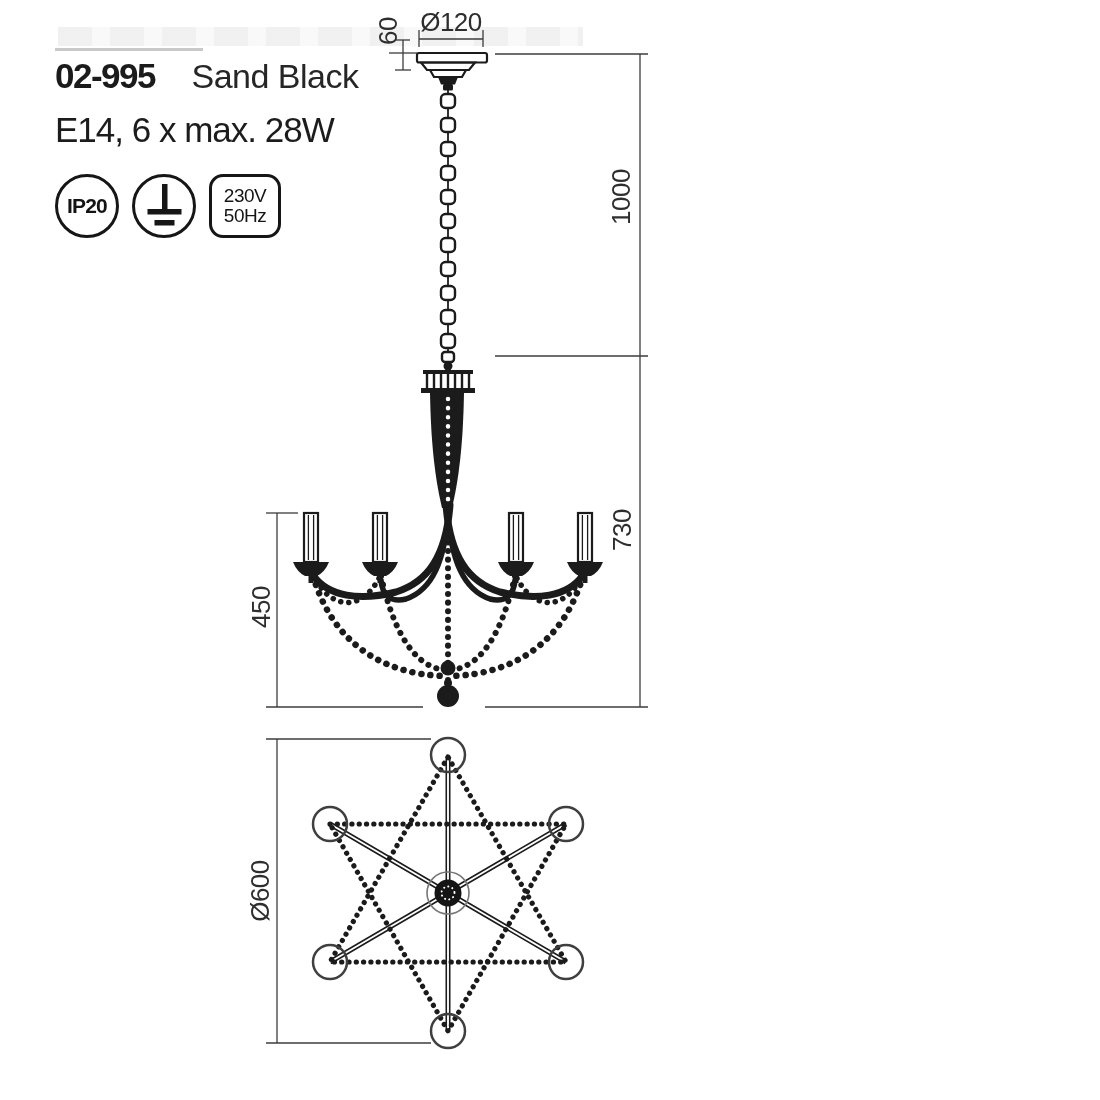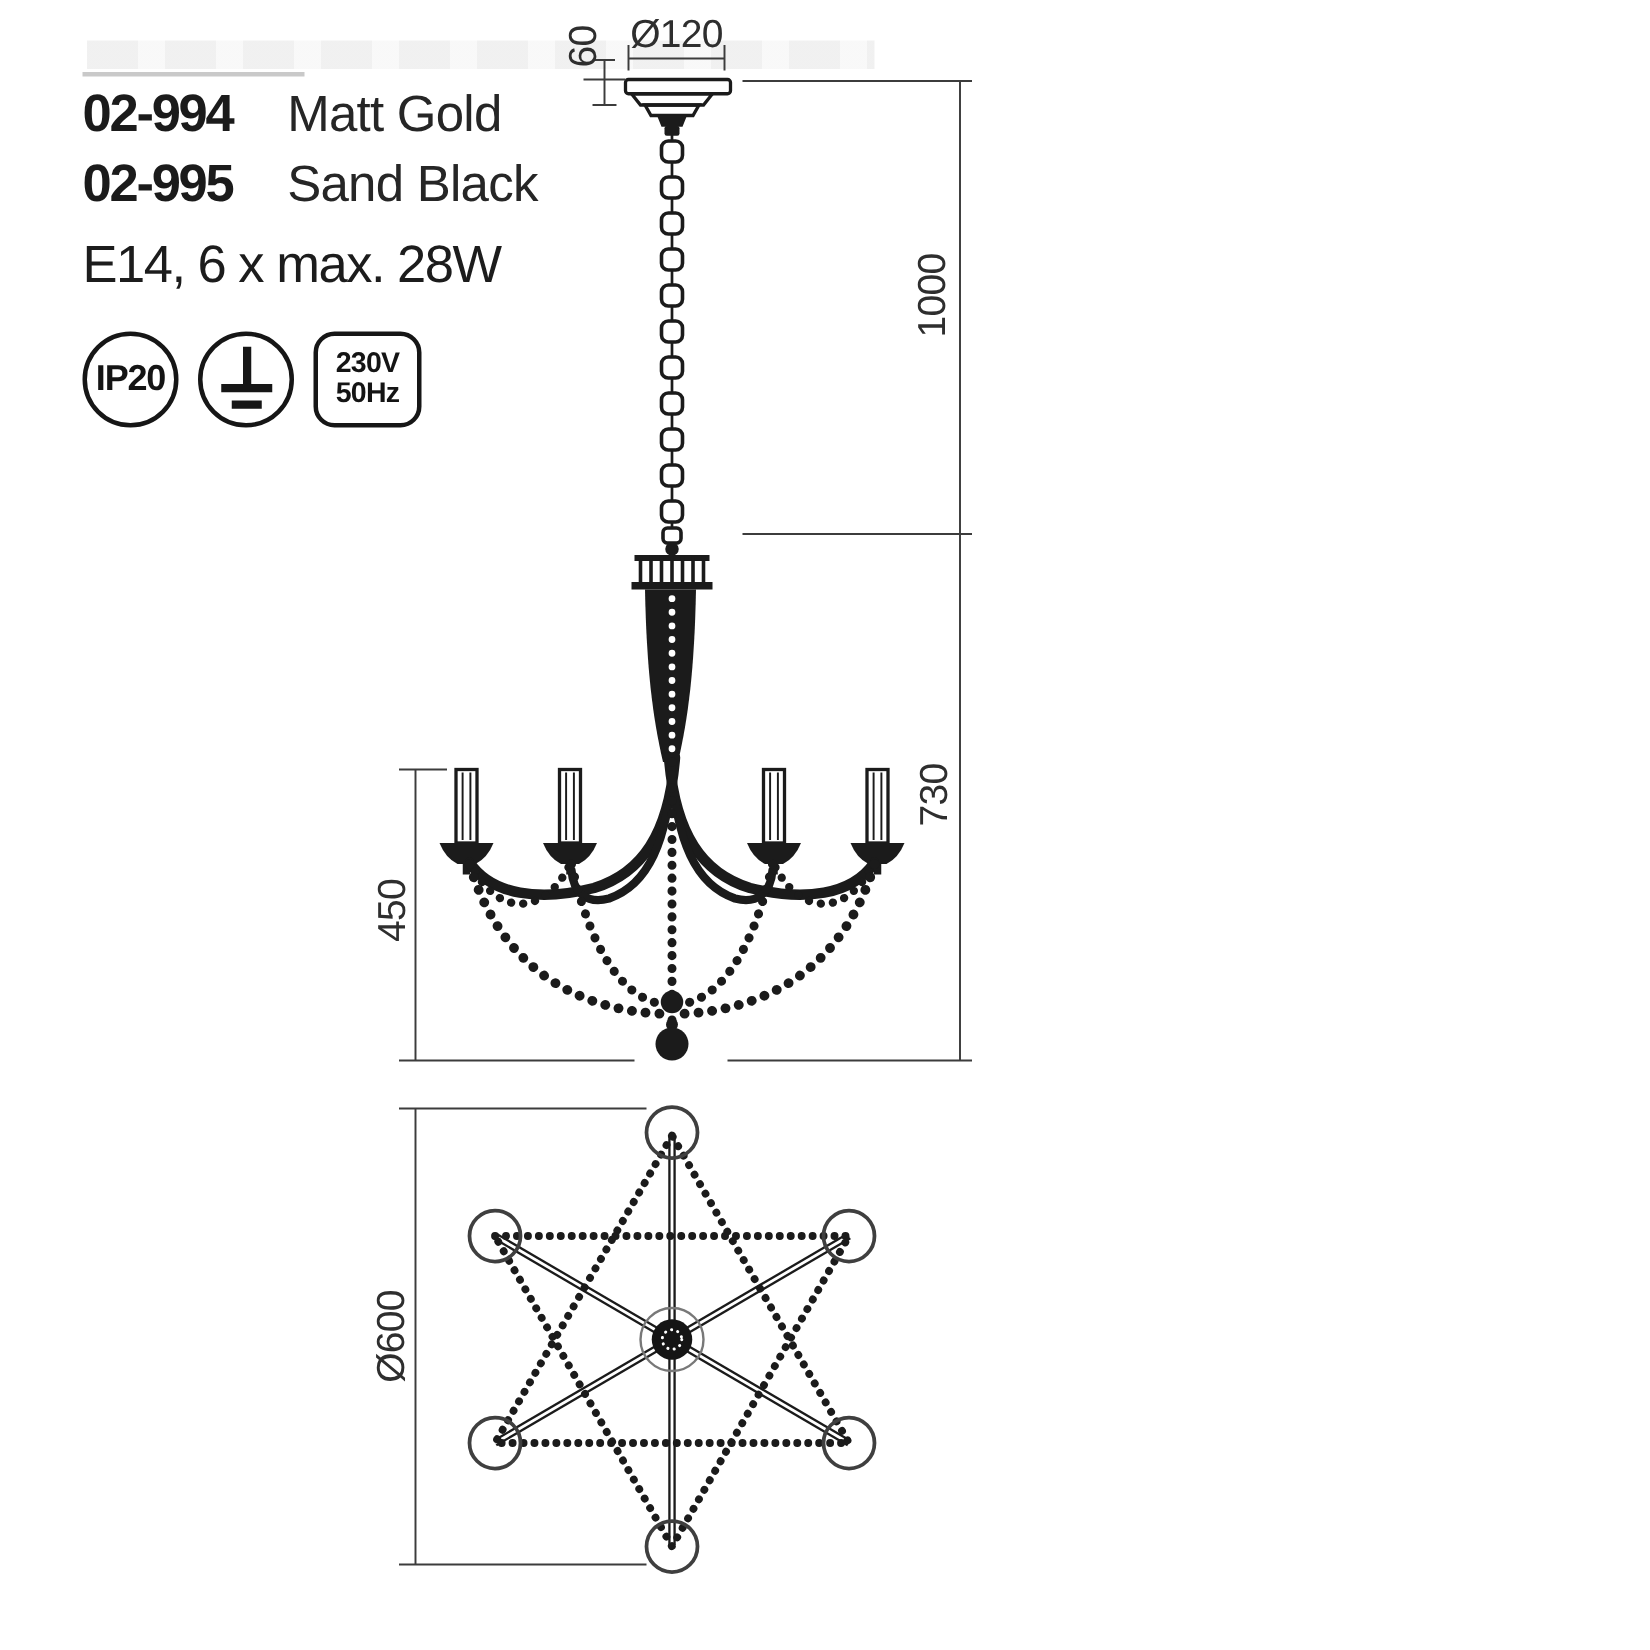--- a/index.html
+++ b/index.html
@@ -26,41 +26,37 @@
   }
   .product-finish{font-size:34px;letter-spacing:-0.5px;color:#262626;}
   .lamp-spec{margin-top:11px;font-size:35px;letter-spacing:-1px;color:#1c1c1c;}
   .badges{margin-top:24px;display:flex;align-items:center;gap:13px;}
   .badge{
     box-sizing:border-box;border:3.5px solid #161616;background:#fff;
     display:flex;align-items:center;justify-content:center;
   }
   .badge.circle{width:64px;height:64px;border-radius:50%;}
   .badge.box{width:72px;height:64px;border-radius:14px;flex-direction:column;}
-  .badge .ip{font-weight:bold;font-size:24px;letter-spacing:-0.8px;color:#141414;}
-  .badge .volt{font-weight:bold;font-size:19px;line-height:20px;letter-spacing:-0.5px;color:#141414;text-align:center;}
+  .badge .ip{font-weight:bold;font-size:21px;letter-spacing:-0.8px;color:#141414;}
+  .badge .volt{font-weight:normal;font-size:19px;line-height:20px;letter-spacing:-0.5px;color:#141414;text-align:center;}
   svg.drawing{position:absolute;left:0;top:0;width:1100px;height:1100px;}
   svg text{
     font-family:"Liberation Sans",sans-serif;
     font-size:26px;fill:#2e2e2e;letter-spacing:-0.5px;
   }
   .ln{stroke:#3c3c3c;stroke-width:1.3;fill:none;}
   .draw{stroke:#1b1b1b;fill:none;}
 </style>
 </head>
 <body>
 
 <div class="ghost-band"></div>
 <div class="ghost-line"></div>
 
 <div class="info">
-  <div class="product-row">
-    <span class="product-code">02-994</span>
-    <span class="product-finish">Matt Gold</span>
-  </div>
   <div class="product-row">
     <span class="product-code">02-995</span>
     <span class="product-finish">Sand Black</span>
   </div>
   <div class="lamp-spec">E14, 6 x max. 28W</div>
   <div class="badges">
     <div class="badge circle">
       <span class="ip">IP20</span>
     </div>
     <div class="badge circle">

